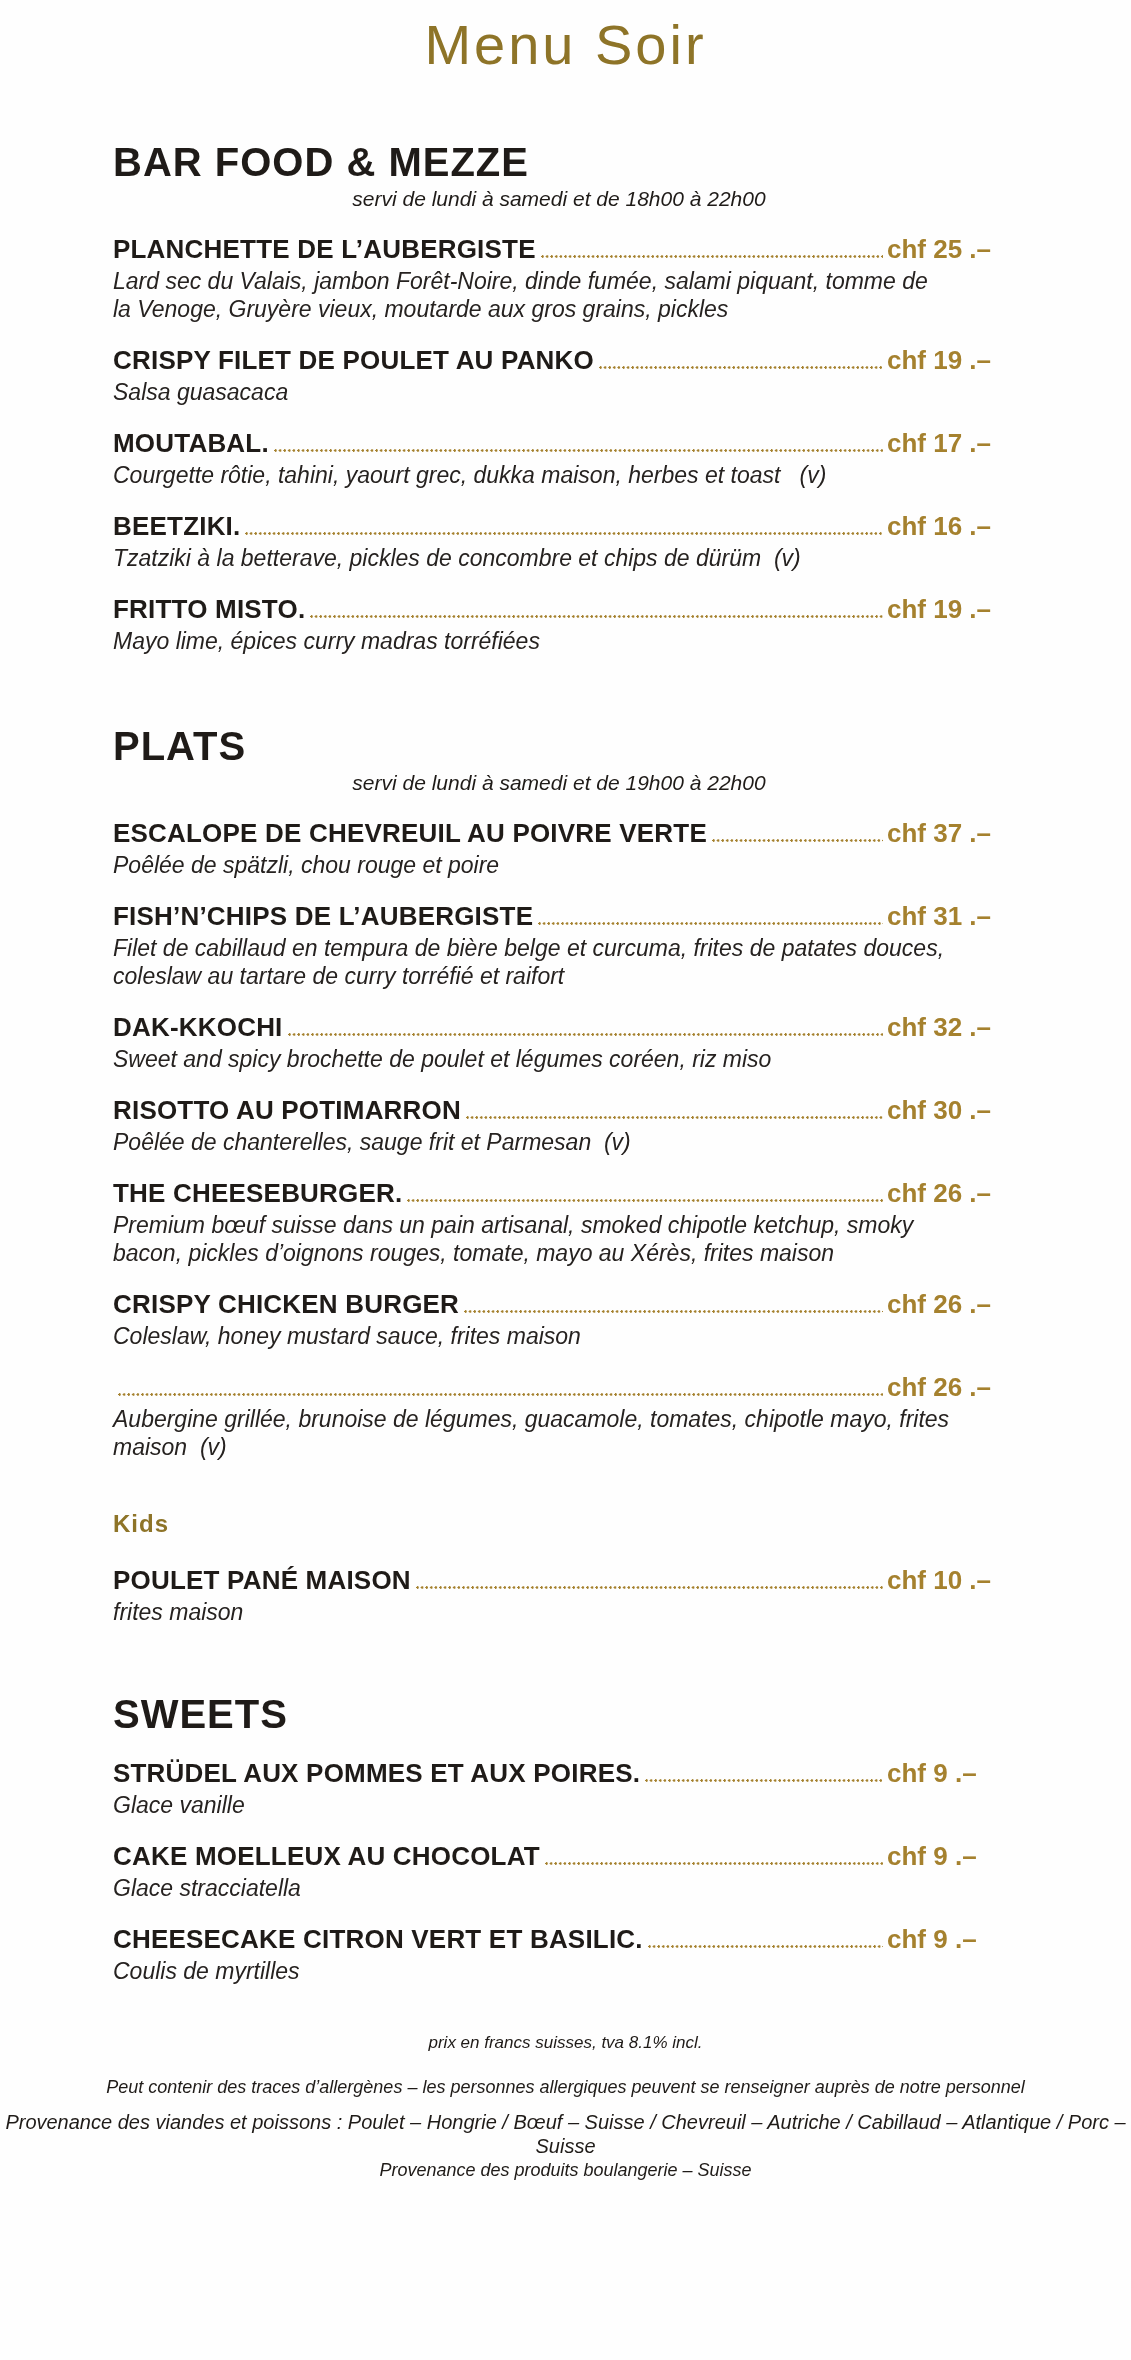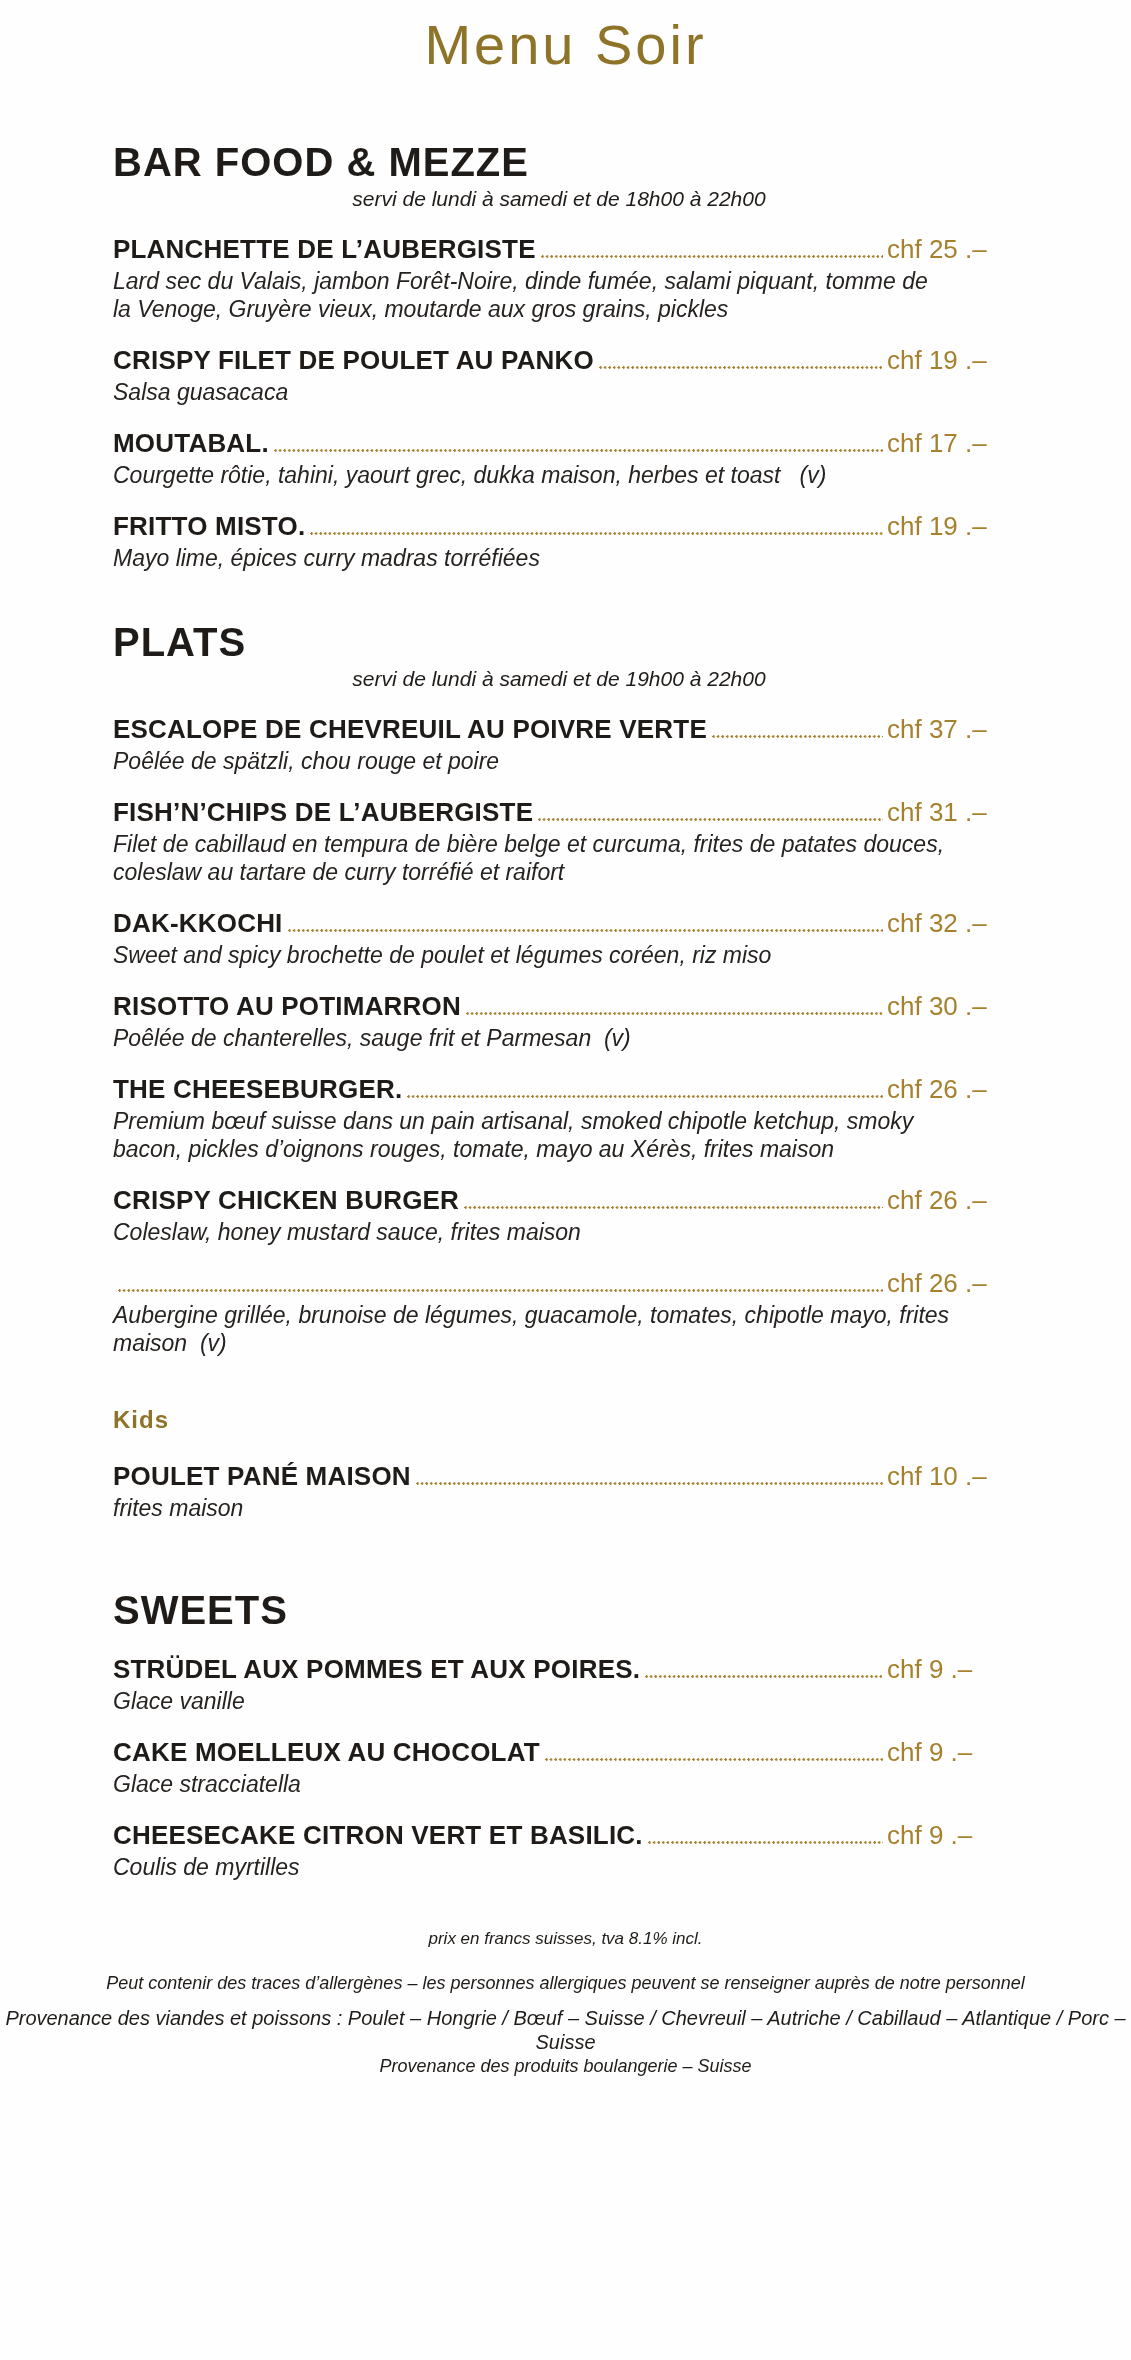--- a/index.html
+++ b/index.html
@@ -14,21 +14,21 @@
   .page{
     width:1131px;height:2360px;background:#fefefe;overflow:hidden;
     position:relative;
   }
   .page-title{
     padding-top:14px;text-align:center;
     font-size:56px;line-height:62px;letter-spacing:3px;
     color:var(--gold);font-weight:400;
   }
   .menu{width:892px;margin-left:113px;}
-  .section{margin-top:48px;}
+  .section{margin-top:69px;}
   .section.first{margin-top:64px;}
   .section-head{
     font-size:40px;line-height:44px;font-weight:700;
     letter-spacing:1px;color:var(--ink);
   }
   .section-sub{
     text-align:center;font-size:21px;line-height:26px;font-style:italic;
     color:var(--ink);margin-top:2px;
   }
   .kids-head{
@@ -42,21 +42,21 @@
   .item-name{
     white-space:nowrap;font-size:26px;line-height:30px;font-weight:700;
     letter-spacing:0.2px;color:var(--ink);flex:0 0 auto;
   }
   .leader{
     flex:1 1 auto;height:3px;margin:0 4px 6px 5px;min-width:24px;
     background-image:radial-gradient(circle at 1.5px 1.5px, var(--price-gold) 1.1px, transparent 1.45px);
     background-size:4.6px 3px;background-repeat:repeat-x;background-position:left bottom;
   }
   .price{
-    flex:0 0 118px;width:118px;font-size:26px;line-height:30px;font-weight:400;
+    flex:0 0 118px;width:118px;font-size:26px;line-height:30px;font-weight:700;
     color:var(--price-gold);white-space:nowrap;text-align:left;
   }
   .desc{
     margin-top:3px;max-width:838px;
     font-size:23px;line-height:28px;font-style:italic;color:var(--desc);
   }
   .footer{margin-top:46px;text-align:center;}
   .footer-line{
     font-size:18px;line-height:24px;font-style:italic;color:var(--ink);
   }
@@ -97,20 +97,28 @@
 
       <div class="item">
         <div class="item-row">
           <span class="item-name">MOUTABAL.</span>
           <span class="leader"></span>
           <span class="price">chf 17 .–</span>
         </div>
         <div class="desc">Courgette rôtie, tahini, yaourt grec, dukka maison, herbes et toast&nbsp;&nbsp;&nbsp;(v)</div>
       </div>
 
+      <div class="item">
+        <div class="item-row">
+          <span class="item-name">BEETZIKI.</span>
+          <span class="leader"></span>
+          <span class="price">chf 16 .–</span>
+        </div>
+        <div class="desc">Tzatziki à la betterave, pickles de concombre et chips de dürüm&nbsp;&nbsp;(v)</div>
+      </div>
 
       <div class="item">
         <div class="item-row">
           <span class="item-name">FRITTO MISTO.</span>
           <span class="leader"></span>
           <span class="price">chf 19 .–</span>
         </div>
         <div class="desc">Mayo lime, épices curry madras torréfiées</div>
       </div>
     </div>

